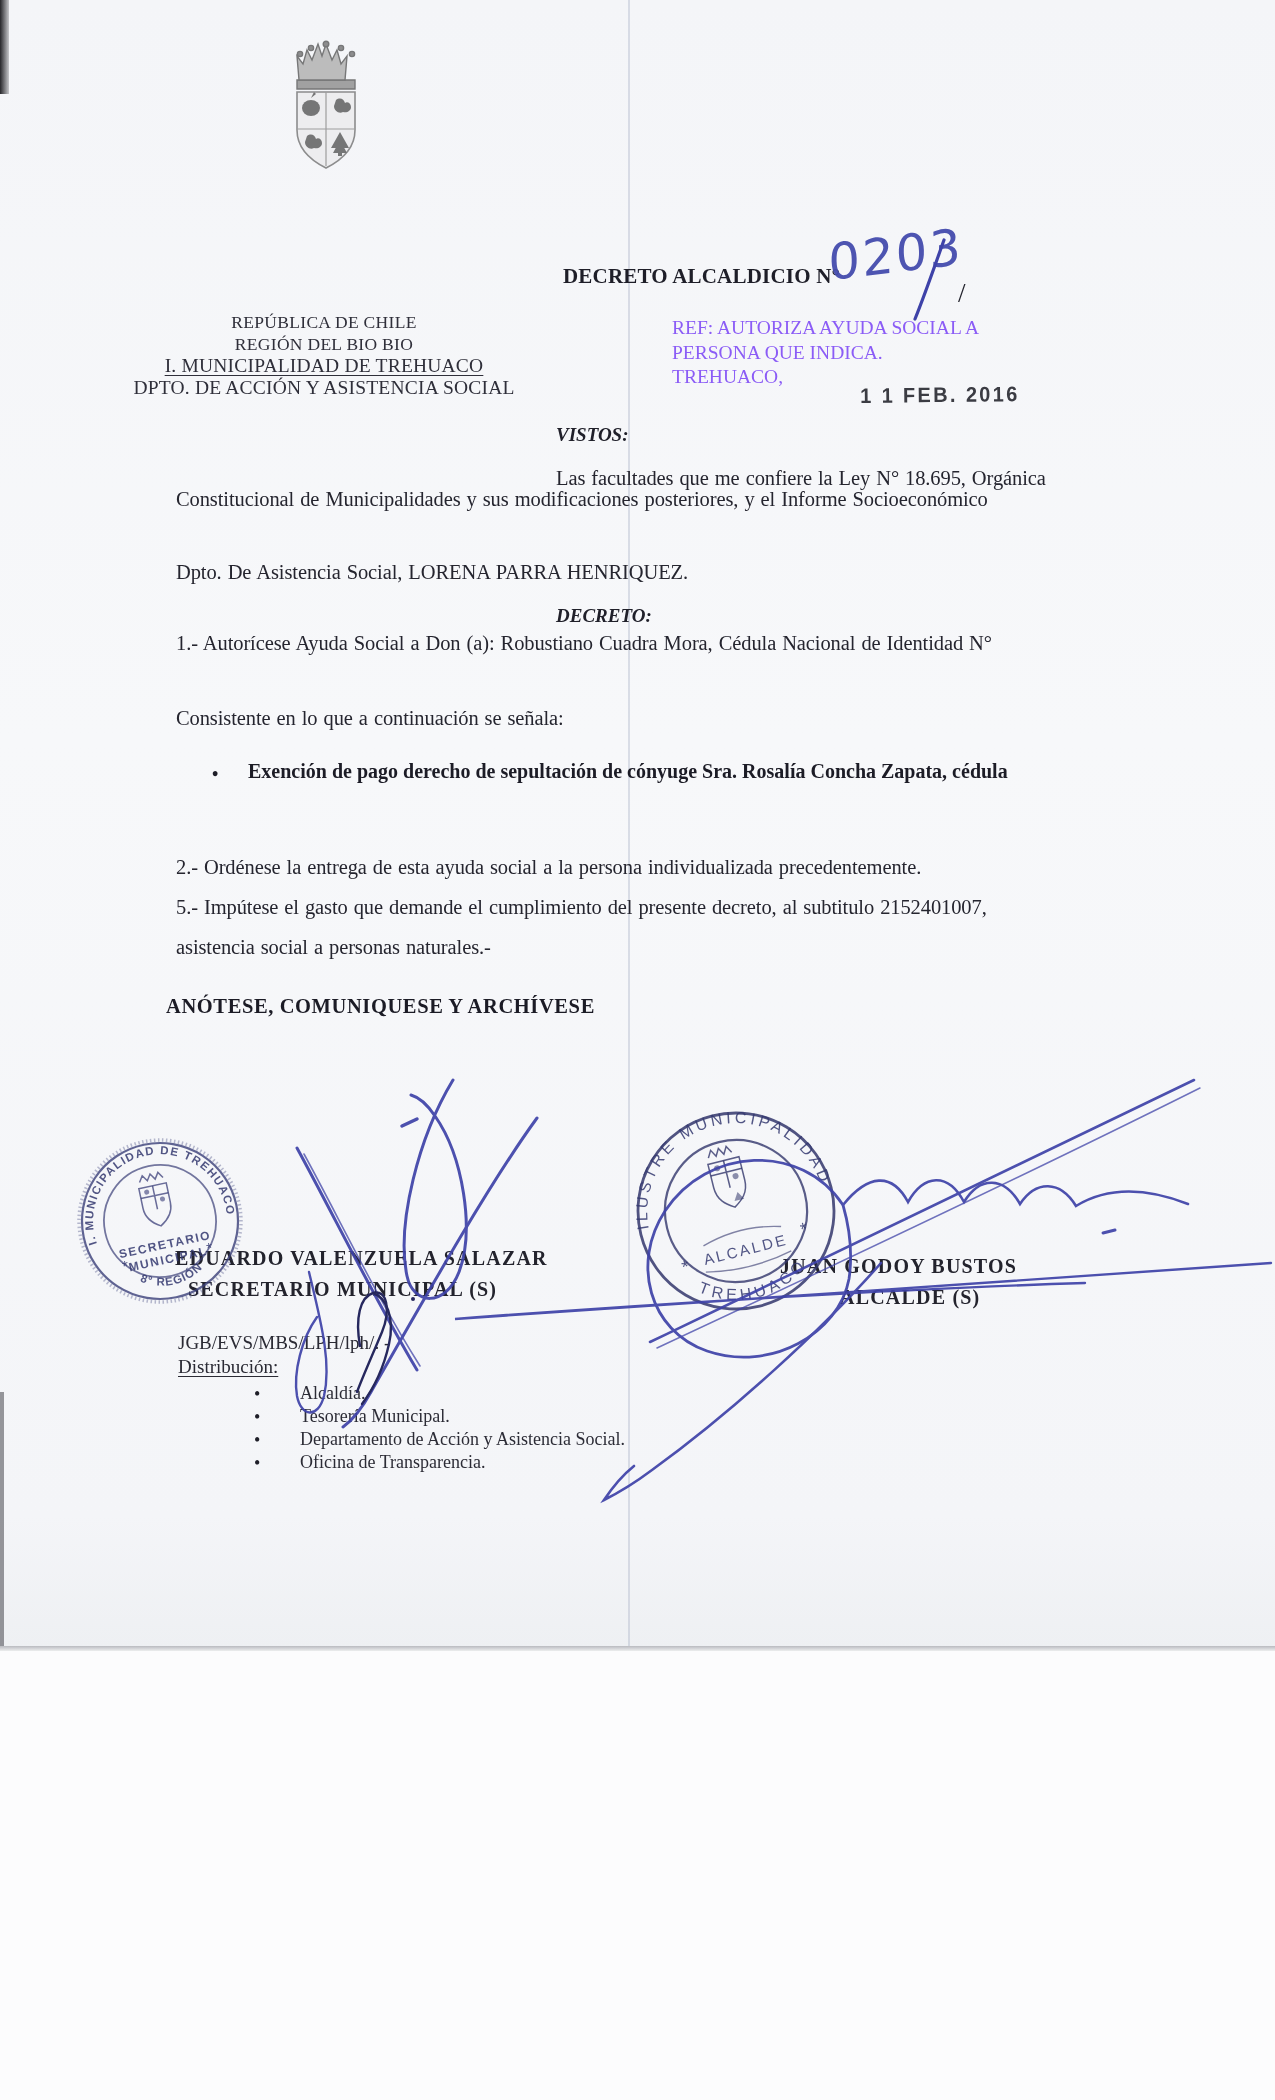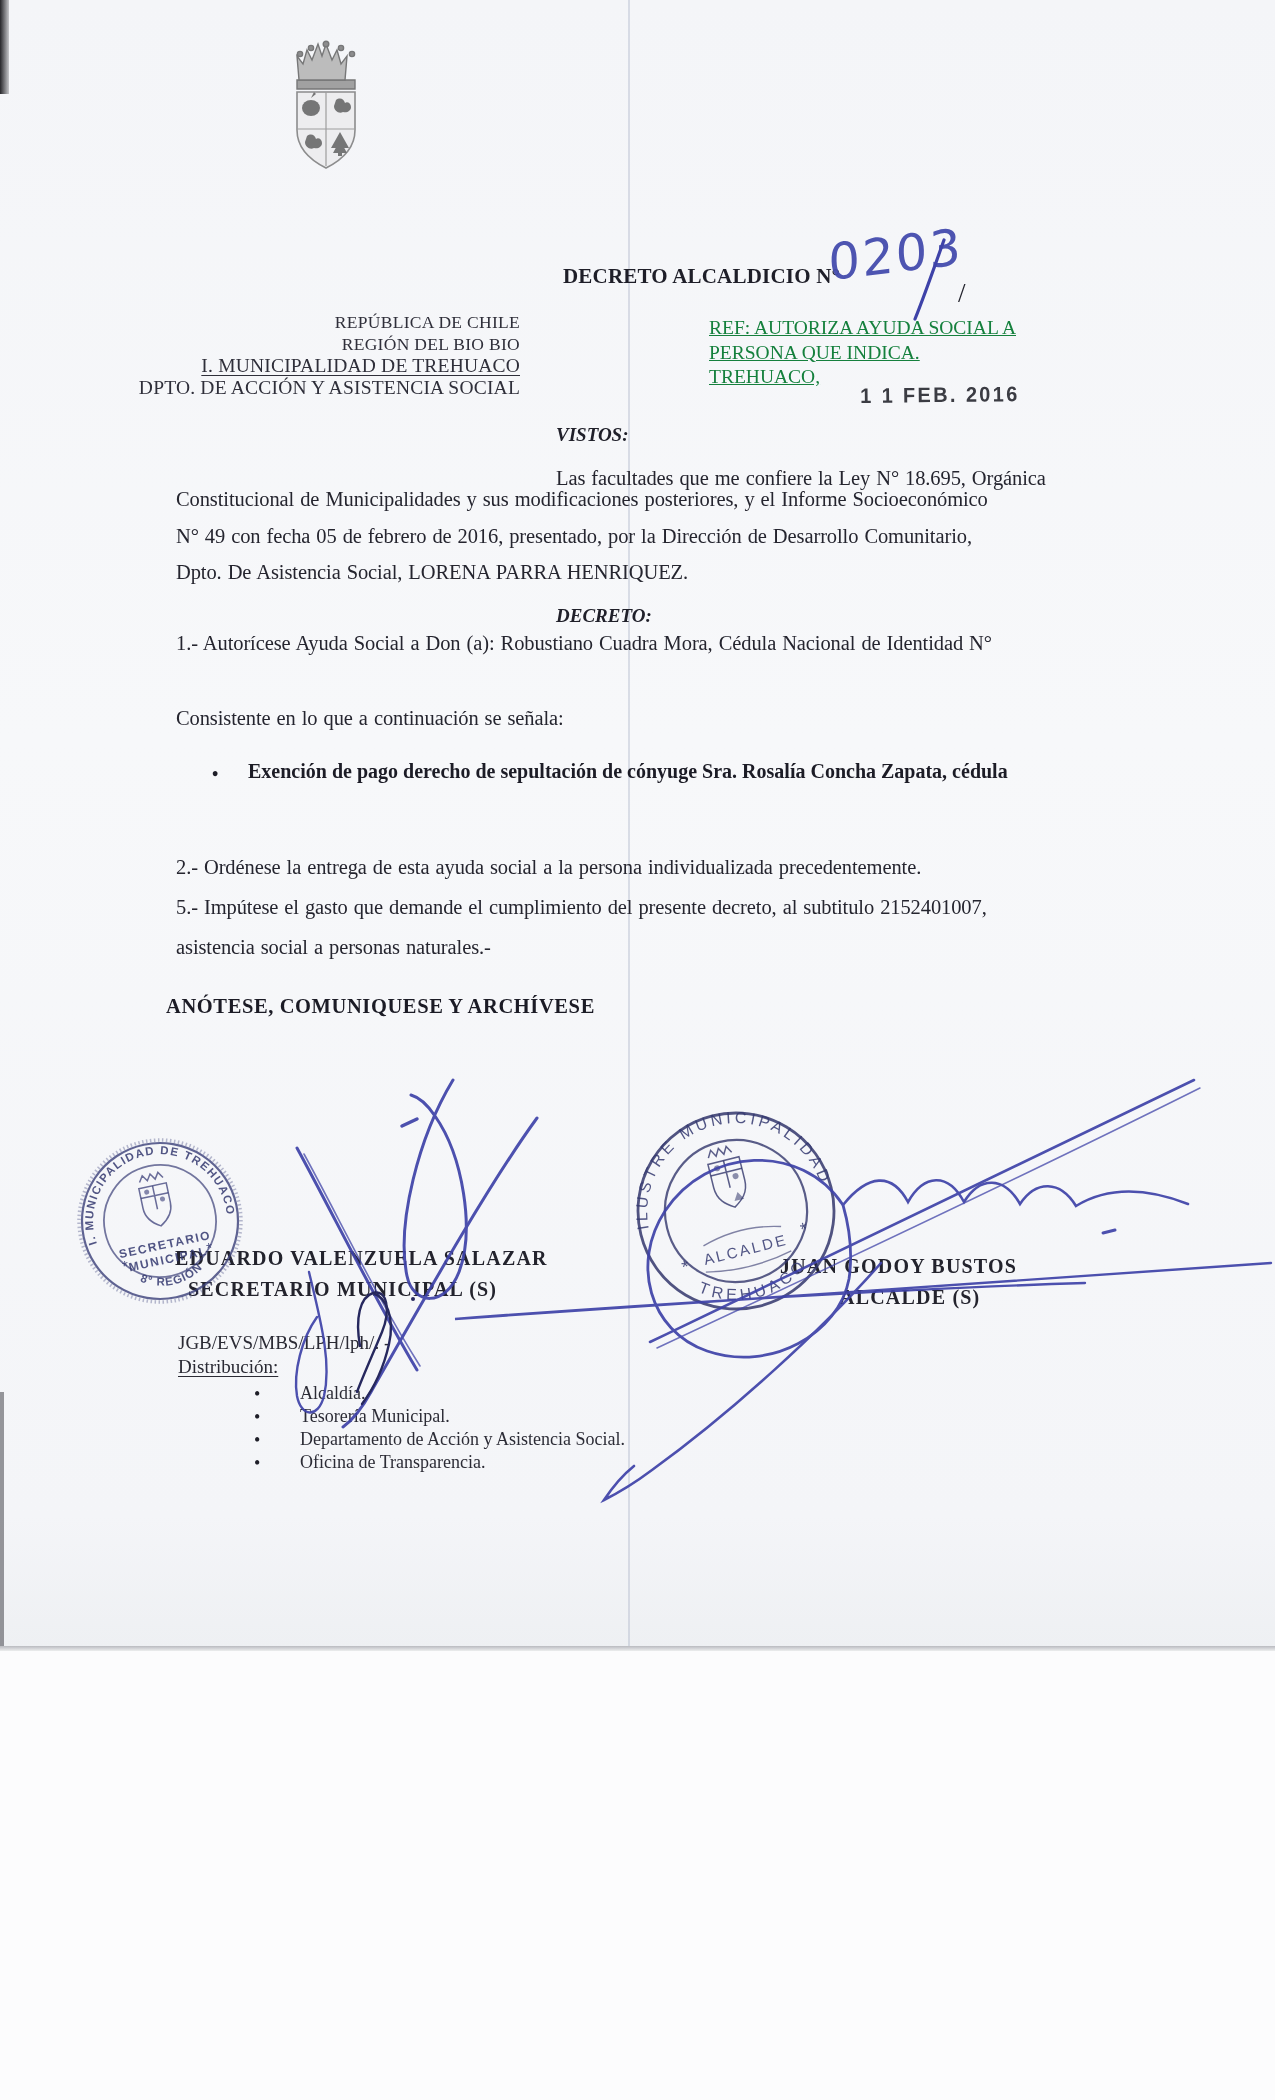--- a/index.html
+++ b/index.html
@@ -8,32 +8,32 @@
          background:linear-gradient(180deg,#f4f5f8 0%,#f7f8fa 45%,#f4f5f8 92%,#eef0f3 100%);}
   .below-sheet{position:absolute;left:0;top:1651px;width:1275px;height:449px;background:#fcfcfd;}
   .sheet-edge{position:absolute;left:0;top:1646px;width:1275px;height:5px;
          background:linear-gradient(180deg,#b9bac0,#d9dadd 60%,#eceeee);}
   .fold-line{position:absolute;left:628px;top:0;width:2px;height:1646px;background:rgba(168,176,198,.38);}
   .corner-dark{position:absolute;left:0;top:0;width:9px;height:94px;
          background:linear-gradient(90deg,#26262a,rgba(60,60,66,.25));}
   .edge-dark-low{position:absolute;left:0;top:1392px;width:4px;height:254px;background:rgba(70,70,76,.55);}
 
   .t{position:absolute;white-space:nowrap;}
-  .hdr-block{position:absolute;left:128px;top:181px;width:392px;text-align:right;color:#2f2f3a;}
+  .hdr-block{position:absolute;left:128px;top:181px;width:392px;text-align:center;color:#2f2f3a;}
   .hdr-s{font-size:17.5px;line-height:22px;letter-spacing:.3px;}
   .hdr-l{font-size:19.5px;line-height:22px;letter-spacing:.2px;}
   .u{text-decoration:underline;text-underline-offset:3px;}
 
   .decree-label{left:563px;top:264px;font-size:21px;font-weight:bold;letter-spacing:.2px;color:#1e1e28;text-align:right;}
   .hand-number{left:828px;top:226px;font-size:50px;color:#454cae;
                font-family:"DejaVu Sans",sans-serif;transform:rotate(-7deg) skewX(-5deg);
                letter-spacing:2px;opacity:.95;}
   .printed-slash{left:958px;top:278px;font-size:27px;color:#23232d;}
 
-  .ref-block{position:absolute;left:709px;top:316px;font-size:19.5px;line-height:24.5px;color:#15803d;text-decoration:underline;}
+  .ref-block{position:absolute;left:672px;top:316px;font-size:19.5px;line-height:24.5px;color:#8b5cf6;}
   .date-stamp{left:856px;top:383px;font-family:"Liberation Sans","DejaVu Sans",sans-serif;
               font-weight:bold;font-size:21px;letter-spacing:2.5px;color:#2d2e36;
               transform:scaleX(.95) rotate(-.6deg);opacity:.93;}
 
   .ital-head{font-size:19px;font-weight:bold;font-style:italic;color:#20202a;}
   .body-line{font-size:20.5px;letter-spacing:-.1px;word-spacing:1px;color:#25252f;}
   .bold-line{font-weight:bold;font-size:20px;color:#1c1c26;}
   .redact{display:inline-block;width:150px;height:29px;background:#0b0b0f;border-radius:3px;
           transform:rotate(-1.2deg);vertical-align:-7px;margin:0 2px;}
   .closing{left:166px;top:995px;font-size:20.5px;font-weight:bold;letter-spacing:.6px;color:#1b1b25;}
@@ -72,21 +72,20 @@
   <div class="ref-block">
     <div>REF: AUTORIZA AYUDA SOCIAL A</div>
     <div>PERSONA QUE INDICA.</div>
     <div>TREHUACO,</div>
   </div>
   <div class="t date-stamp">1 1 FEB. 2016</div>
 
   <div class="t ital-head" style="left:556px;top:424px">VISTOS:</div>
   <div class="t body-line" style="left:556px;top:467px">Las facultades que me confiere la Ley N° 18.695, Orgánica</div>
   <div class="t body-line" style="left:176px;top:488px">Constitucional de Municipalidades y sus modificaciones posteriores, y el Informe Socioeconómico</div>
-  <div class="t body-line" style="left:176px;top:525px">N°  49 con  fecha  05 de febrero de 2016, presentado, por la Dirección de Desarrollo Comunitario,</div>
   <div class="t body-line" style="left:176px;top:561px">Dpto. De Asistencia Social, LORENA PARRA HENRIQUEZ.</div>
 
   <div class="t ital-head" style="left:556px;top:605px">DECRETO:</div>
   <div class="t body-line" style="left:176px;top:632px">1.- Autorícese Ayuda Social a Don (a): Robustiano Cuadra Mora, Cédula Nacional de Identidad N°</div>
   <div class="t body-line" style="left:176px;top:707px">Consistente en lo que a continuación se señala:</div>
 
   <div class="t dot" style="left:212px;top:764px;font-weight:bold">•</div>
   <div class="t bold-line" style="left:248px;top:760px">Exención de pago derecho de sepultación de cónyuge Sra. Rosalía Concha Zapata, cédula</div>
 
   <div class="t body-line" style="left:176px;top:856px">2.- Ordénese la entrega de esta ayuda social a la persona individualizada precedentemente.</div>

